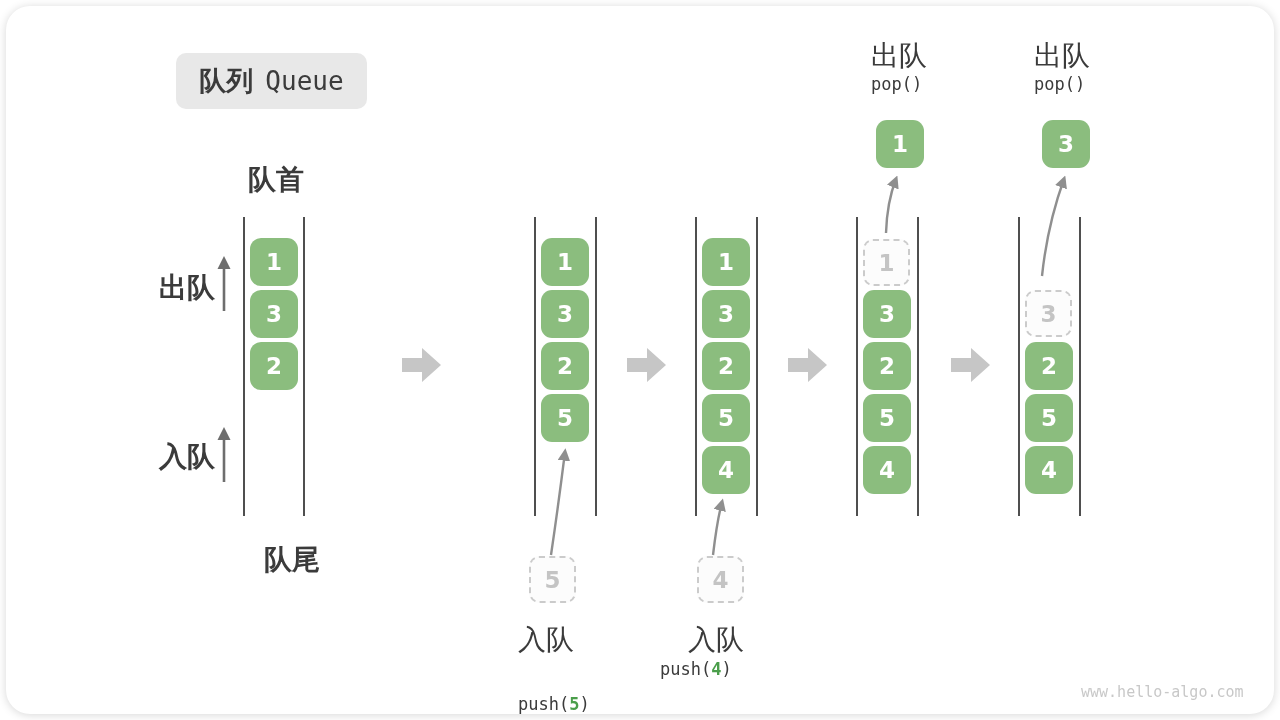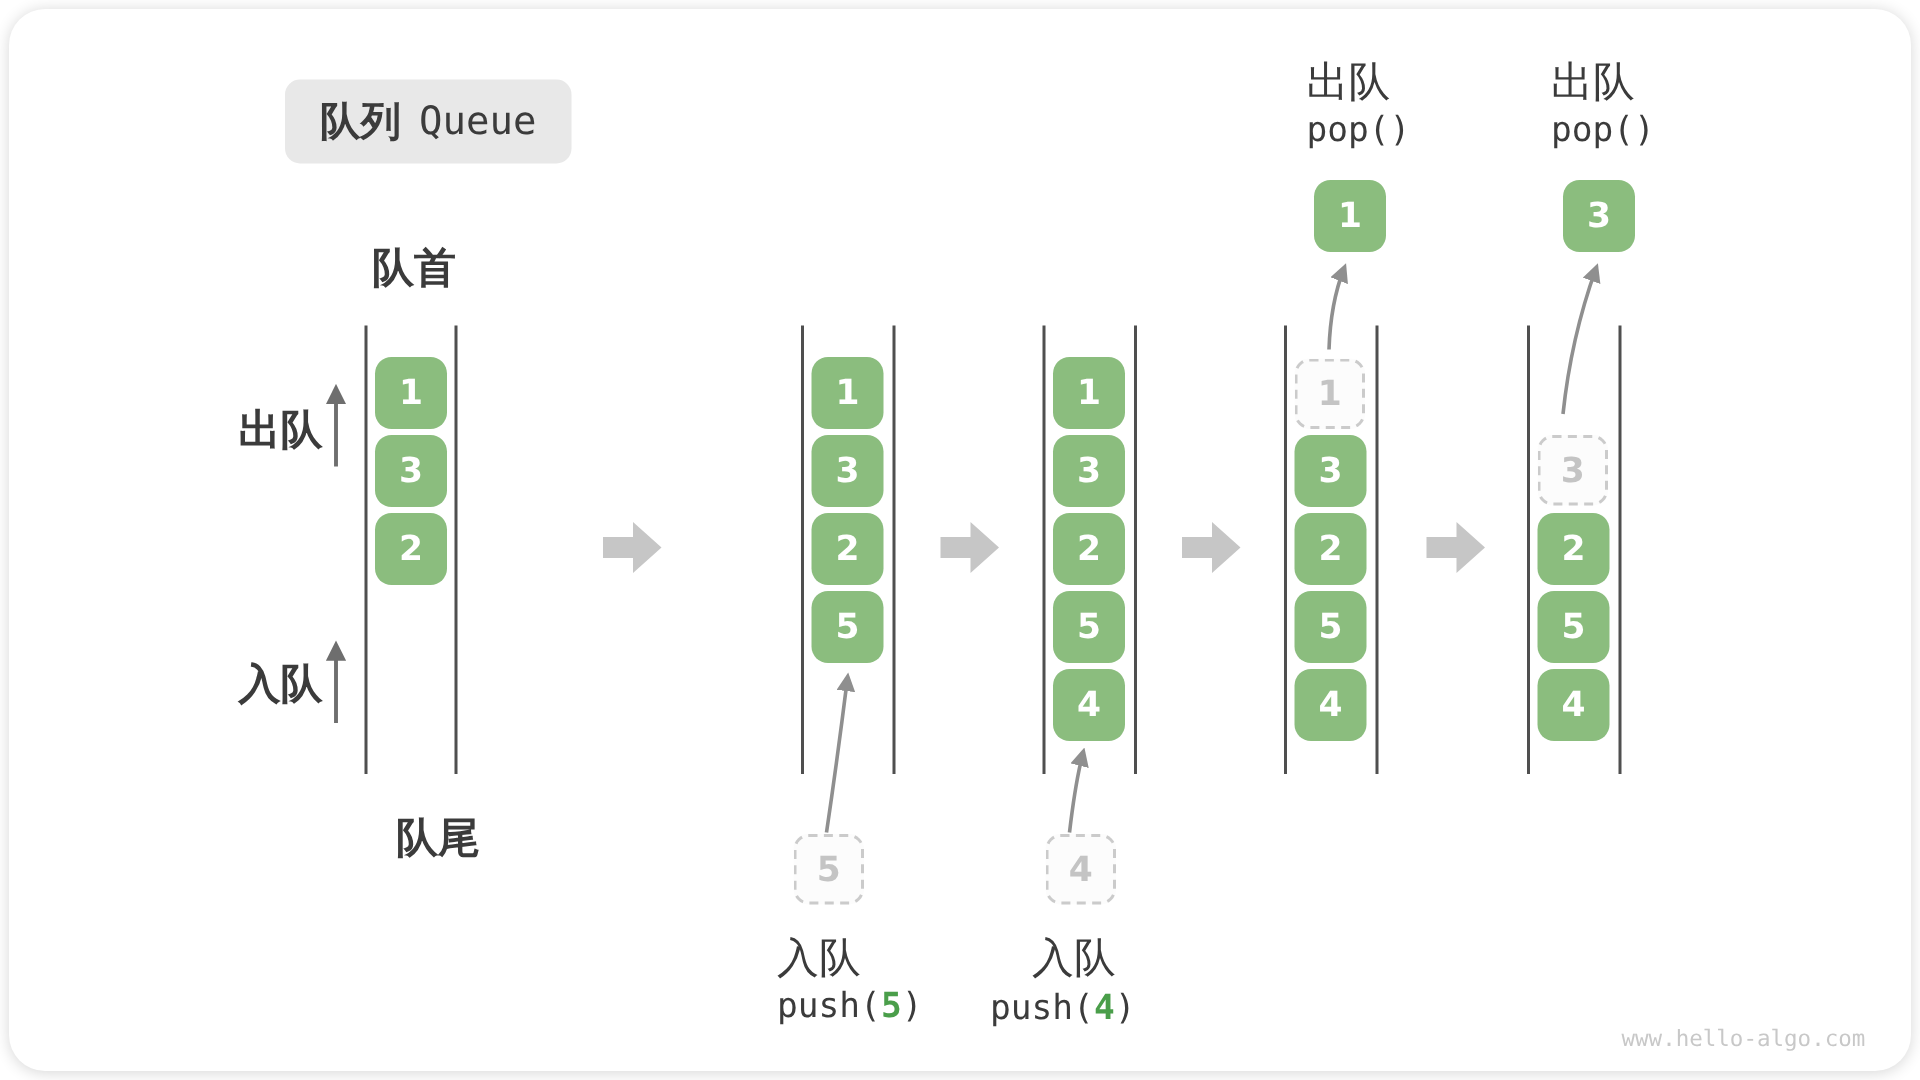--- a/index.html
+++ b/index.html
@@ -17,27 +17,27 @@
     background:#ffffff;border-radius:24px;
     box-shadow:0 1px 10px rgba(0,0,0,.16);
   }
   .zh{
     position:absolute;font-family:Liberation Serif, serif;
     font-size:28px;color:var(--text-dark);white-space:nowrap;line-height:1.2;
   }
   .bold{font-weight:bold;text-align:right;}
   .code{
     position:absolute;font-family:"DejaVu Sans Mono","Liberation Mono",monospace;
-    font-size:23px;color:var(--text-dark);white-space:nowrap;line-height:1.2;
+    font-size:17px;color:var(--text-dark);white-space:nowrap;line-height:1.2;
   }
   .arg{color:var(--accent-green);font-weight:bold;}
   .title-badge{
     position:absolute;left:170px;top:47px;width:191px;height:56px;
     background:#e8e8e8;border-radius:10px;
-    display:flex;align-items:center;justify-content:center;gap:12px;margin-left:14px;
+    display:flex;align-items:center;justify-content:center;gap:12px;
   }
   .title-zh{font-family:"DejaVu Sans",sans-serif;font-size:27px;font-weight:bold;color:var(--text-dark);}
   .title-en{font-family:"DejaVu Sans Mono","Liberation Mono",monospace;font-size:26px;color:var(--text-dark);}
   .vline{position:absolute;width:1.5px;background:#4f4f4f;top:211px;height:299px;}
   .cell{
     position:absolute;width:48px;height:48px;border-radius:11px;
     background:var(--box-green);color:#fff;
     font-family:"DejaVu Sans",sans-serif;font-weight:bold;font-size:23px;
     display:flex;align-items:center;justify-content:center;
   }
@@ -84,21 +84,21 @@
   <div class="cell" style="left:244px;top:232px;">1</div>
   <div class="cell" style="left:244px;top:284px;">3</div>
   <div class="cell" style="left:244px;top:336px;">2</div>
 
   <div class="cell" style="left:535px;top:232px;">1</div>
   <div class="cell" style="left:535px;top:284px;">3</div>
   <div class="cell" style="left:535px;top:336px;">2</div>
   <div class="cell" style="left:535px;top:388px;">5</div>
   <div class="cell cell-dashed" style="left:523px;top:550px;">5</div>
   <div class="zh" style="left:512px;top:617px;">入队</div>
-  <div class="code" style="left:512px;top:652px;"><span>push(</span><span class="arg">5</span><span>)</span></div>
+  <div class="code" style="left:512px;top:688px;"><span>push(</span><span class="arg">5</span><span>)</span></div>
 
   <div class="cell" style="left:696px;top:232px;">1</div>
   <div class="cell" style="left:696px;top:284px;">3</div>
   <div class="cell" style="left:696px;top:336px;">2</div>
   <div class="cell" style="left:696px;top:388px;">5</div>
   <div class="cell" style="left:696px;top:440px;">4</div>
   <div class="cell cell-dashed" style="left:691px;top:550px;">4</div>
   <div class="zh" style="left:682px;top:617px;">入队</div>
   <div class="code" style="left:654px;top:653px;"><span>push(</span><span class="arg">4</span><span>)</span></div>
 

